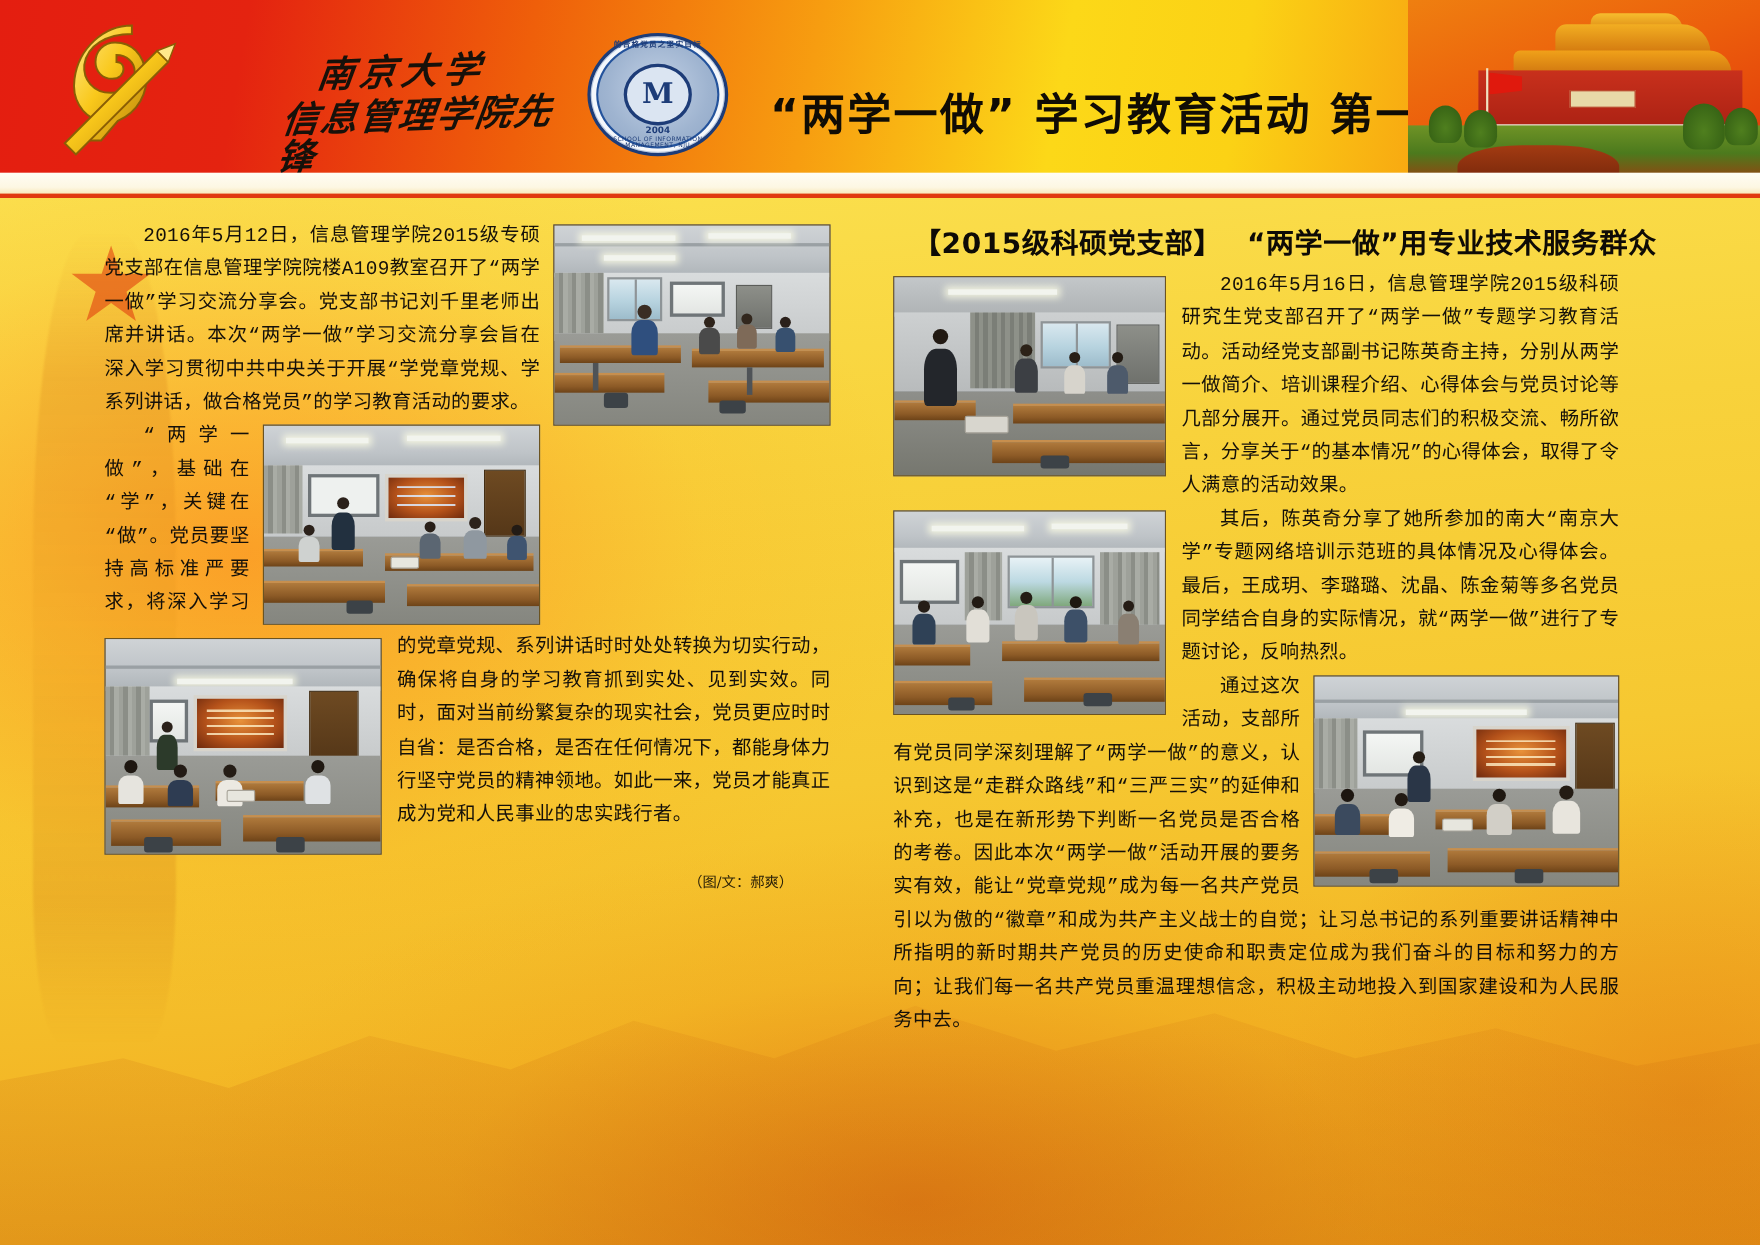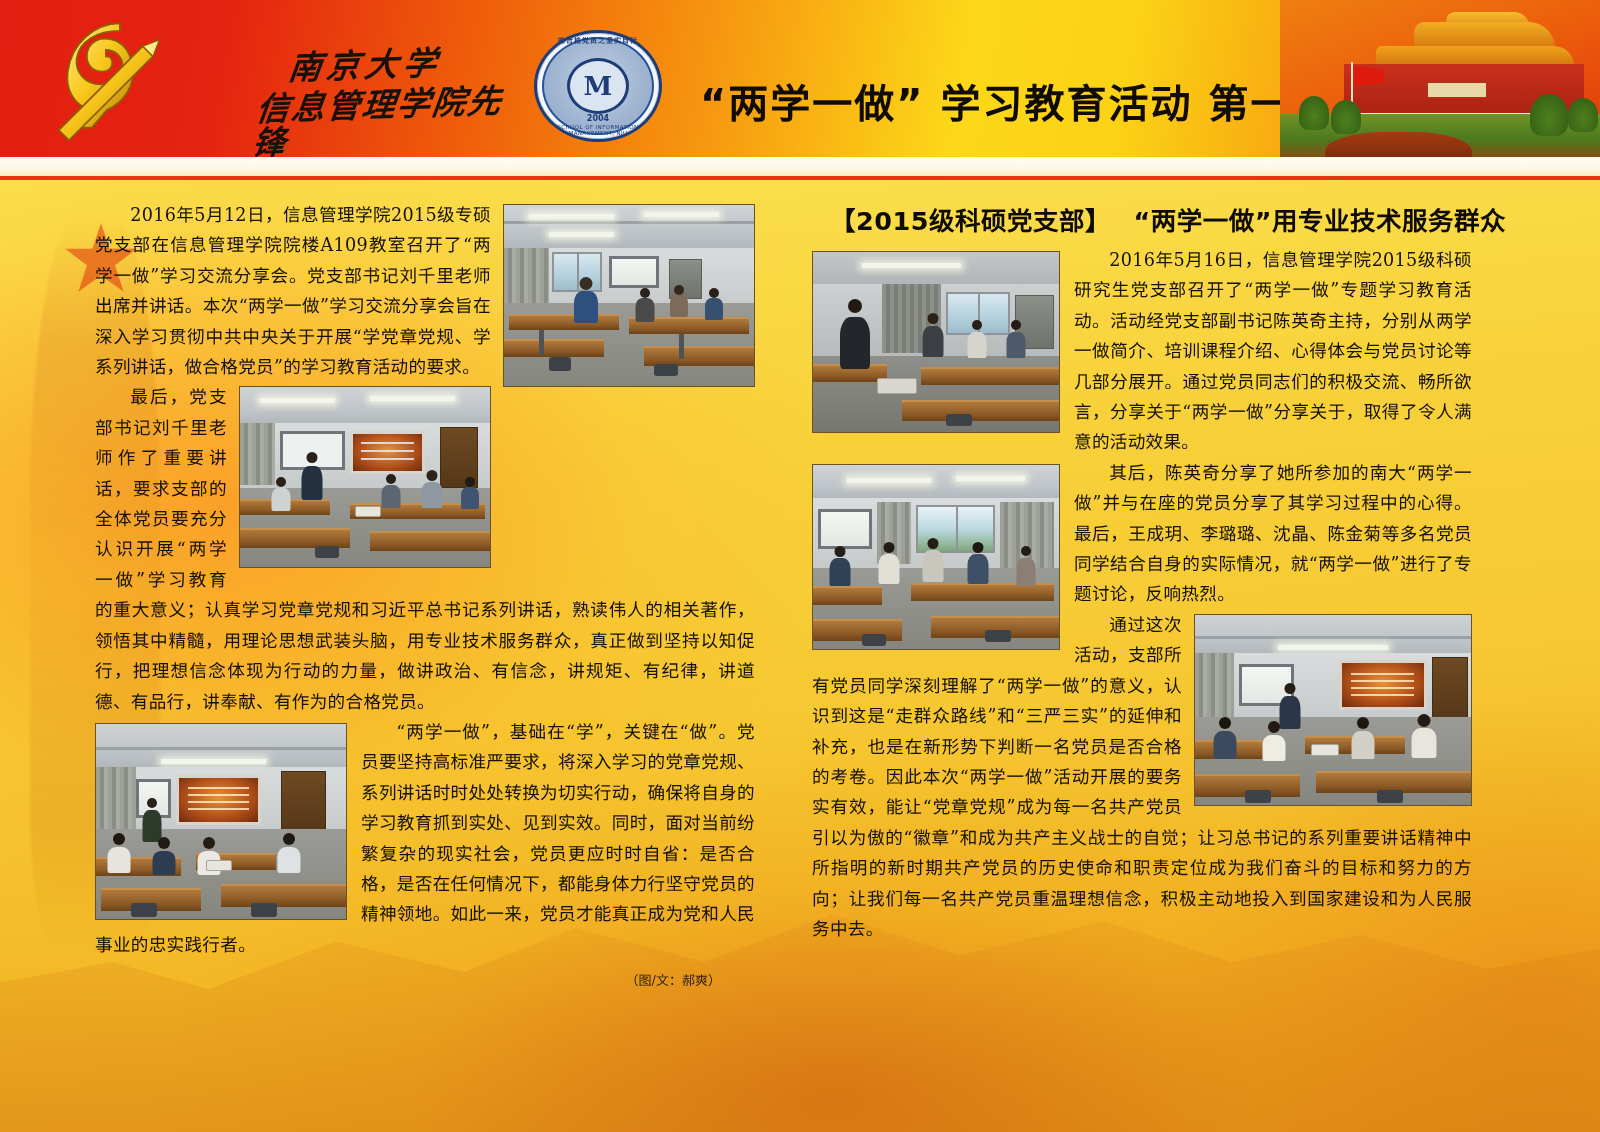--- a/index.html
+++ b/index.html
@@ -270,21 +270,21 @@
 
   .flow {
     font-family: "DejaVu Serif", "Liberation Serif", serif;
     font-size: 17.6px;
     line-height: 30.4px;
     color: #14100a;
     text-align: justify;
     text-justify: inter-character;
     letter-spacing: 0.3px;
   }
-  .flow p { text-indent: 2em; }
+  .flow p { text-indent: 2em; font-family: Liberation Mono, monospace; }
 
   
   .photo {
     position: relative;
     overflow: hidden;
     border: 1px solid #6b5320;
     background: #8b8f93;
   }
   .ph-right { float: right; margin: 4px 0 6px 12px; }
   .ph-left  { float: left;  margin: 6px 14px 4px 0; }
@@ -543,21 +543,20 @@
             </div>
             <div class="s-person" style="left:88%;top:50%;width:20px;height:32px">
               <div class="s-head" style="width:10px;height:10px;background:#231b15"></div>
               <div class="s-body" style="width:18px;height:22px;background:#3f5470"></div>
             </div>
             <div class="s-proj" style="left:46%;top:66%;width:26px;height:11px"></div>
             <div class="s-chair" style="left:30%;top:88%;width:24px;height:12px"></div>
           </div>
         </div>
 
-        <p>最后，党支部书记刘千里老师作了重要讲话，要求支部的全体党员要充分认识开展“两学一做”学习教育的重大意义；认真学习党章党规和习近平总书记系列讲话，熟读伟人的相关著作，领悟其中精髓，用理论思想武装头脑，用专业技术服务群众，真正做到坚持以知促行，把理想信念体现为行动的力量，做讲政治、有信念，讲规矩、有纪律，讲道德、有品行，讲奉献、有作为的合格党员。</p>
 
         <div class="photo ph-left" style="width:252px;height:197px">
           <div class="scene">
             <div class="s-ceiling" style="height:24%"></div>
             <div class="s-ceil-line" style="top:12%"></div>
             <div class="s-lamp" style="left:26%;top:18%;width:42%"></div>
             <div class="s-wall" style="top:22%;height:34%"></div>
             <div class="s-curtain" style="left:0;top:22%;width:16%;height:32%"></div>
             <div class="s-board" style="left:16%;top:28%;width:14%;height:20%"></div>
             <div class="s-screen" style="left:32%;top:26%;width:34%;height:26%">
@@ -631,21 +630,21 @@
               <div class="s-body" style="width:19px;height:26px;background:#d7d4cc"></div>
             </div>
             <div class="s-person" style="left:78%;top:38%;width:22px;height:38px">
               <div class="s-head" style="width:10px;height:10px;background:#231b14"></div>
               <div class="s-body" style="width:19px;height:26px;background:#4d5a6b"></div>
             </div>
             <div class="s-proj" style="left:26%;top:70%;width:40px;height:16px;background:#d8d6ce"></div>
             <div class="s-chair" style="left:54%;top:90%;width:26px;height:12px"></div>
           </div>
         </div>
-        <p>2016年5月16日，信息管理学院2015级科硕研究生党支部召开了“两学一做”专题学习教育活动。活动经党支部副书记陈英奇主持，分别从两学一做简介、培训课程介绍、心得体会与党员讨论等几部分展开。通过党员同志们的积极交流、畅所欲言，分享关于“两学一做”分享关于，取得了令人满意的活动效果。</p>
+        <p>2016年5月16日，信息管理学院2015级科硕研究生党支部召开了“两学一做”专题学习教育活动。活动经党支部副书记陈英奇主持，分别从两学一做简介、培训课程介绍、心得体会与党员讨论等几部分展开。通过党员同志们的积极交流、畅所欲言，分享关于“的基本情况”的心得体会，取得了令人满意的活动效果。</p>
 
         <div class="photo ph-left" style="width:248px;height:186px">
           <div class="scene">
             <div class="s-ceiling" style="height:20%"></div>
             <div class="s-lamp" style="left:14%;top:7%;width:34%"></div>
             <div class="s-lamp" style="left:58%;top:6%;width:28%"></div>
             <div class="s-wall" style="top:18%;height:38%"></div>
             <div class="s-board" style="left:2%;top:24%;width:22%;height:22%"></div>
             <div class="s-curtain" style="left:26%;top:20%;width:14%;height:34%"></div>
             <div class="s-window" style="left:42%;top:22%;width:32%;height:26%;background:linear-gradient(180deg,#e8f2f6 0%,#bcd9e2 50%,#7fa87c 100%)"></div>
@@ -673,21 +672,21 @@
             </div>
             <div class="s-person" style="left:82%;top:44%;width:22px;height:40px">
               <div class="s-head" style="width:10px;height:10px;background:#251c15"></div>
               <div class="s-body" style="width:19px;height:28px;background:#8a7f72"></div>
             </div>
             <div class="s-chair" style="left:20%;top:92%;width:24px;height:12px"></div>
             <div class="s-chair" style="left:70%;top:90%;width:26px;height:12px"></div>
           </div>
         </div>
 
-        <p>其后，陈英奇分享了她所参加的南大“两学一做”并与在座的党员分享了其学习过程中的心得。最后，王成玥、李璐璐、沈晶、陈金菊等多名党员同学结合自身的实际情况，就“两学一做”进行了专题讨论，反响热烈。</p>
+        <p>其后，陈英奇分享了她所参加的南大“南京大学”专题网络培训示范班的具体情况及心得体会。最后，王成玥、李璐璐、沈晶、陈金菊等多名党员同学结合自身的实际情况，就“两学一做”进行了专题讨论，反响热烈。</p>
 
         <div class="photo ph-right" style="width:278px;height:192px">
           <div class="scene">
             <div class="s-ceiling" style="height:22%"></div>
             <div class="s-ceil-line" style="top:11%"></div>
             <div class="s-lamp" style="left:30%;top:16%;width:40%"></div>
             <div class="s-wall" style="top:20%;height:36%"></div>
             <div class="s-curtain" style="left:0;top:20%;width:14%;height:34%"></div>
             <div class="s-board" style="left:16%;top:26%;width:20%;height:22%"></div>
             <div class="s-screen" style="left:52%;top:24%;width:32%;height:26%">

